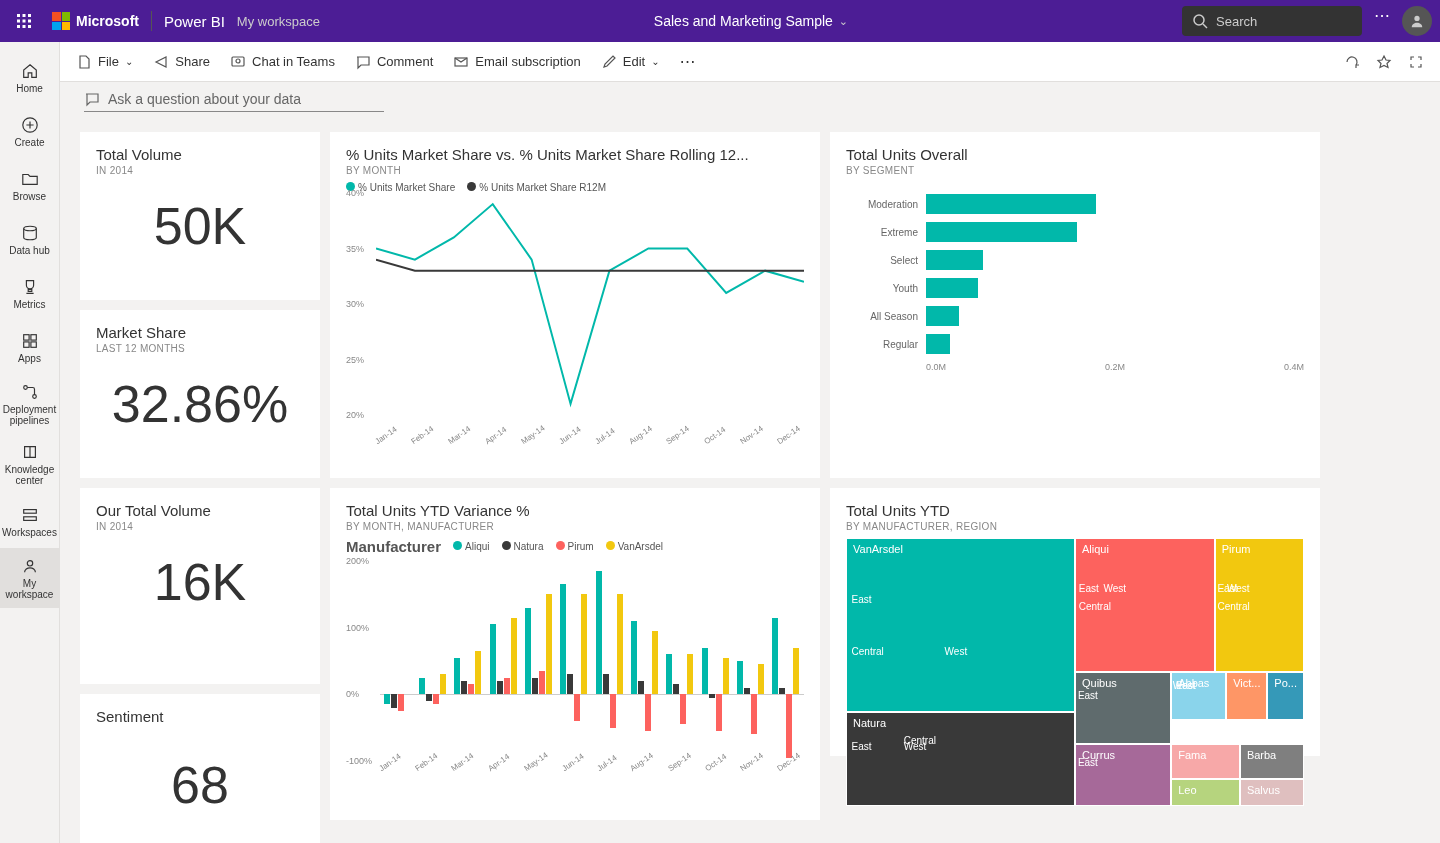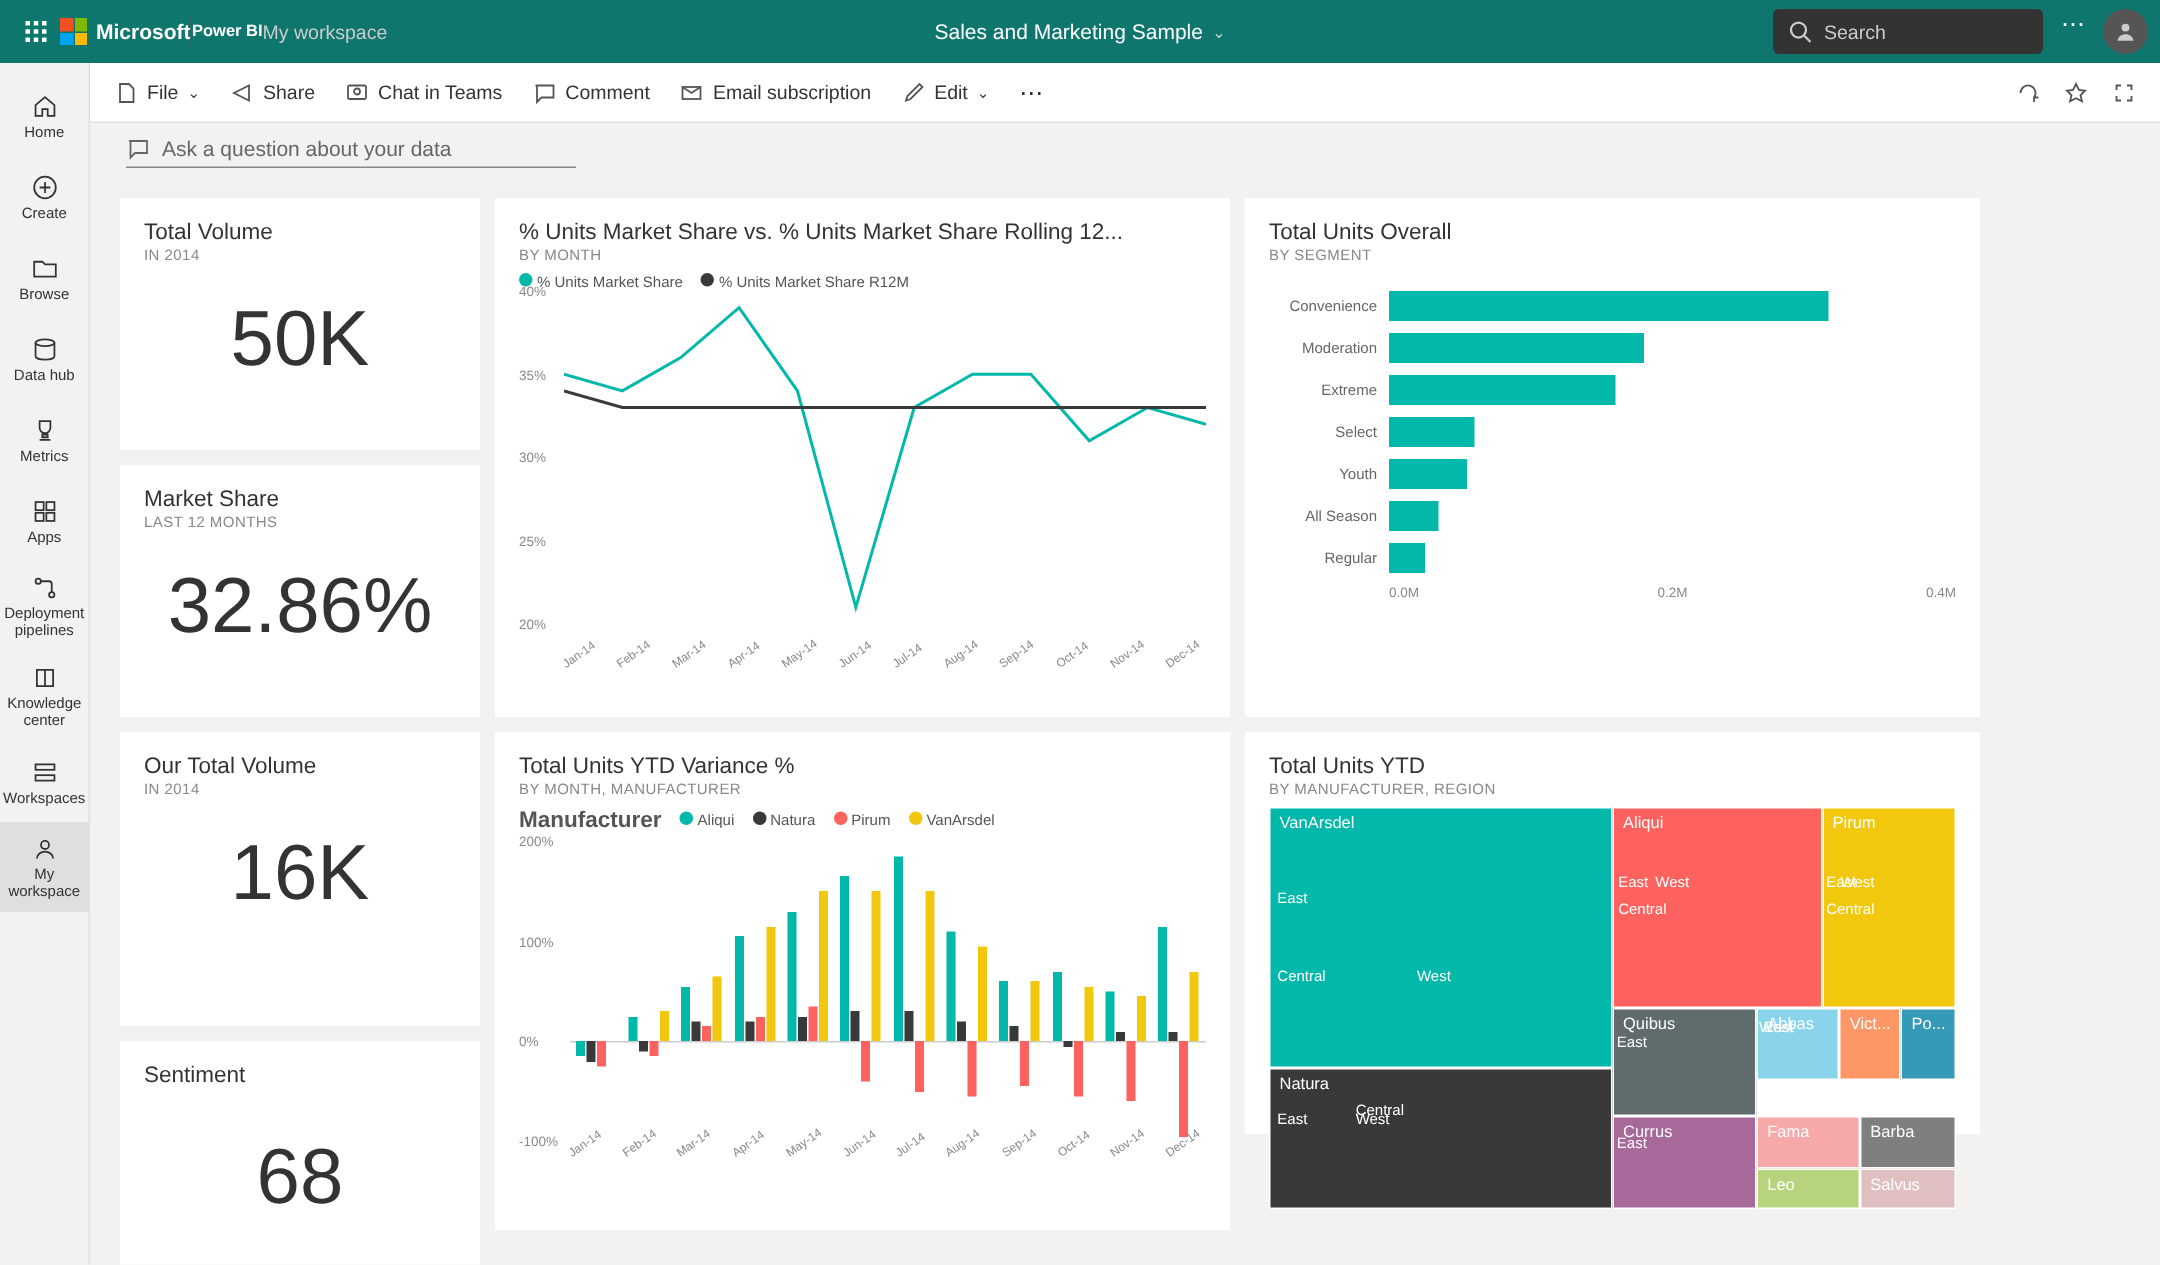--- a/index.html
+++ b/index.html
@@ -1,26 +1,26 @@
 <!DOCTYPE html>
 <html><head>
 <meta charset="utf-8">
 <style>
 * { margin: 0; padding: 0; box-sizing: border-box; font-family: 'Segoe UI', Tahoma, sans-serif; }
 body { background: #f3f2f1; width: 1440px; height: 843px; overflow: hidden; }
 
 
-.top-header { height: 42px; background: #0f766e; display: flex; align-items: center; color: #fff; padding: 0 8px; gap: 0; }
+.top-header { height: 42px; background: #4c1d95; display: flex; align-items: center; color: #fff; padding: 0 8px; gap: 12px; }
 .waffle { width: 32px; height: 32px; display: flex; align-items: center; justify-content: center; cursor: pointer; }
 .ms-logo { display: flex; align-items: center; gap: 6px; }
 .ms-squares { width: 18px; height: 18px; display: grid; grid-template: 1fr 1fr / 1fr 1fr; gap: 1px; }
 .ms-squares div:nth-child(1){background:#f25022}.ms-squares div:nth-child(2){background:#7fba00}.ms-squares div:nth-child(3){background:#00a4ef}.ms-squares div:nth-child(4){background:#ffb900}
 .ms-text { font-size: 14px; font-weight: 600; }
 .divider-v { width: 1px; height: 20px; background: #555; }
-.pbi-text { font-size: 11px; font-weight: 700; }
+.pbi-text { font-size: 15px; font-weight: 400; }
 .workspace-text { font-size: 13px; color: #ccc; }
 .header-center { flex: 1; display: flex; justify-content: center; align-items: center; gap: 6px; }
 .header-center-text { font-size: 14px; }
 .search-box { background: #333; border-radius: 4px; height: 30px; width: 180px; display: flex; align-items: center; padding: 0 10px; gap: 8px; color: #ccc; font-size: 13px; }
 .header-right { display: flex; align-items: flex-start; gap: 12px; }
 .avatar { width: 30px; height: 30px; border-radius: 50%; background: #555; display: flex; align-items: center; justify-content: center; }
 .icon-btn { cursor: pointer; display: flex; align-items: center; justify-content: center; }
 
 
 .sidebar { position: absolute; left: 0; top: 42px; width: 60px; height: calc(100% - 42px); background: #f3f2f1; border-right: 1px solid #e1dfdd; display: flex; flex-direction: column; align-items: center; padding-top: 8px; }
@@ -341,26 +341,20 @@
             <span>Nov-14</span>
             <span>Dec-14</span>
           </div>
         </div>
     </div>
 
     <div class="tile hbar-chart">
       <div class="tile-title">Total Units Overall</div>
       <div class="tile-sub">BY SEGMENT</div>
       <div id="hbar-body" style="margin-top:14px;">
-          <div class="hbar-row">
-            <div class="hbar-label">Convenience</div>
-            <div class="hbar-track">
-              <div class="hbar-fill" style="width: 77.5%;"></div>
-            </div>
-          </div>
           <div class="hbar-row">
             <div class="hbar-label">Moderation</div>
             <div class="hbar-track">
               <div class="hbar-fill" style="width: 45%;"></div>
             </div>
           </div>
           <div class="hbar-row">
             <div class="hbar-label">Extreme</div>
             <div class="hbar-track">
               <div class="hbar-fill" style="width: 40%;"></div>

